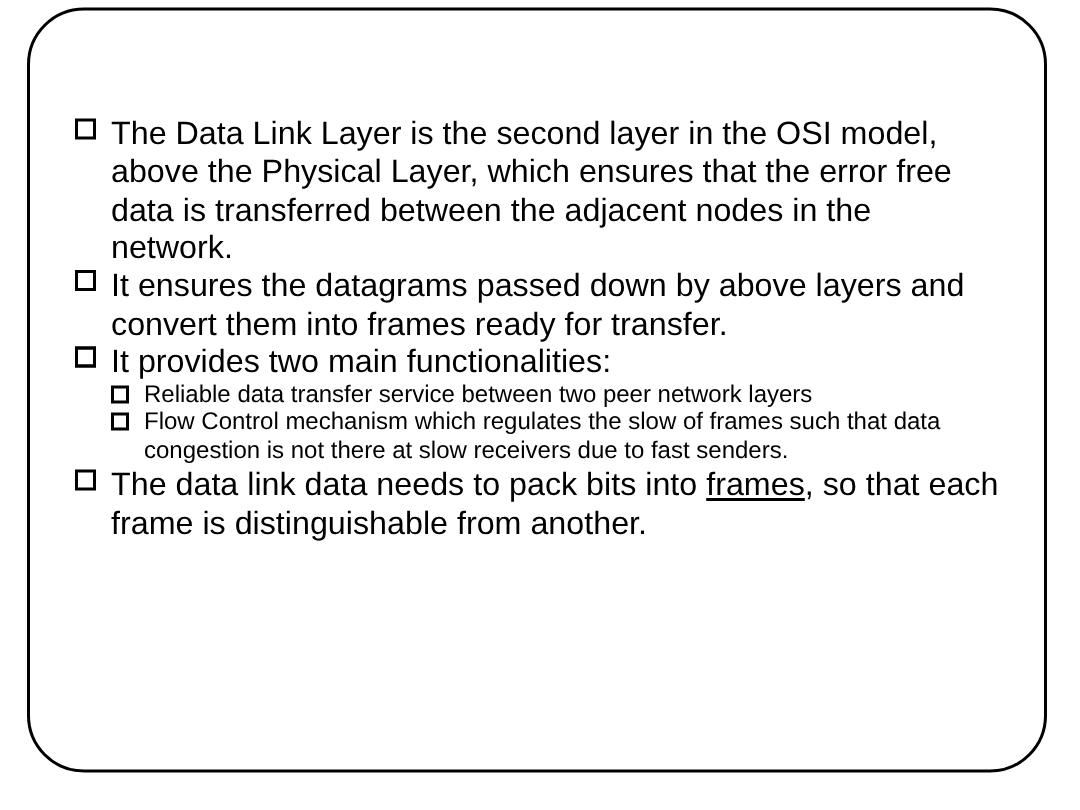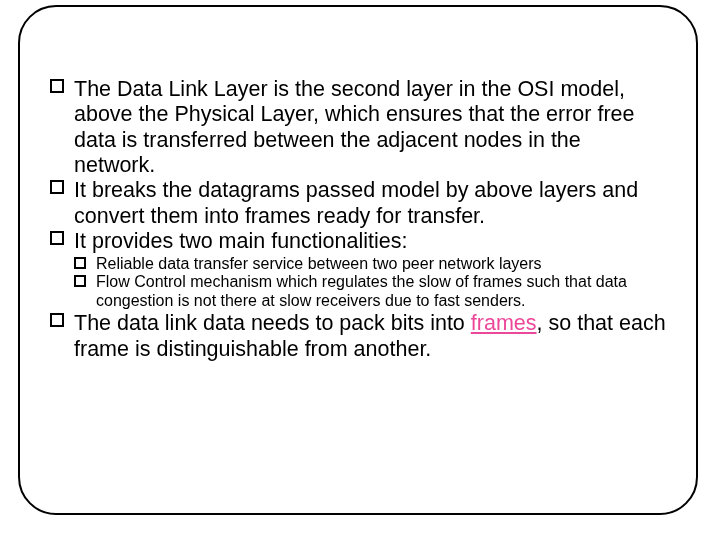--- a/index.html
+++ b/index.html
@@ -48,38 +48,38 @@
   .sub .sq {
     position: absolute;
     left: 24px;
     top: 2px;
     width: 12px;
     height: 12px;
     border: 2px solid #000;
     box-sizing: border-box;
   }
   .link {
-    color: #ec4899;
+    color: #000000;
     text-decoration: underline;
     margin-top: 12px;
   }
 </style>
 </head>
 <body>
 
 <div class="frame">
 
   <div class="bullet">
     <span class="sq"></span>
     <span>The Data Link Layer is the second layer in the OSI model, above the Physical Layer, which ensures that the error free data is transferred between the adjacent nodes in the network.</span>
   </div>
 
   <div class="bullet">
     <span class="sq"></span>
-    <span>It breaks the datagrams passed model by above layers and convert them into frames ready for transfer.</span>
+    <span>It ensures the datagrams passed down by above layers and convert them into frames ready for transfer.</span>
   </div>
 
   <div class="bullet">
     <span class="sq"></span>
   </div>
 
   <div class="bullet">
     <span class="sq"></span>
     <span>It provides two main functionalities:</span>
   </div>

